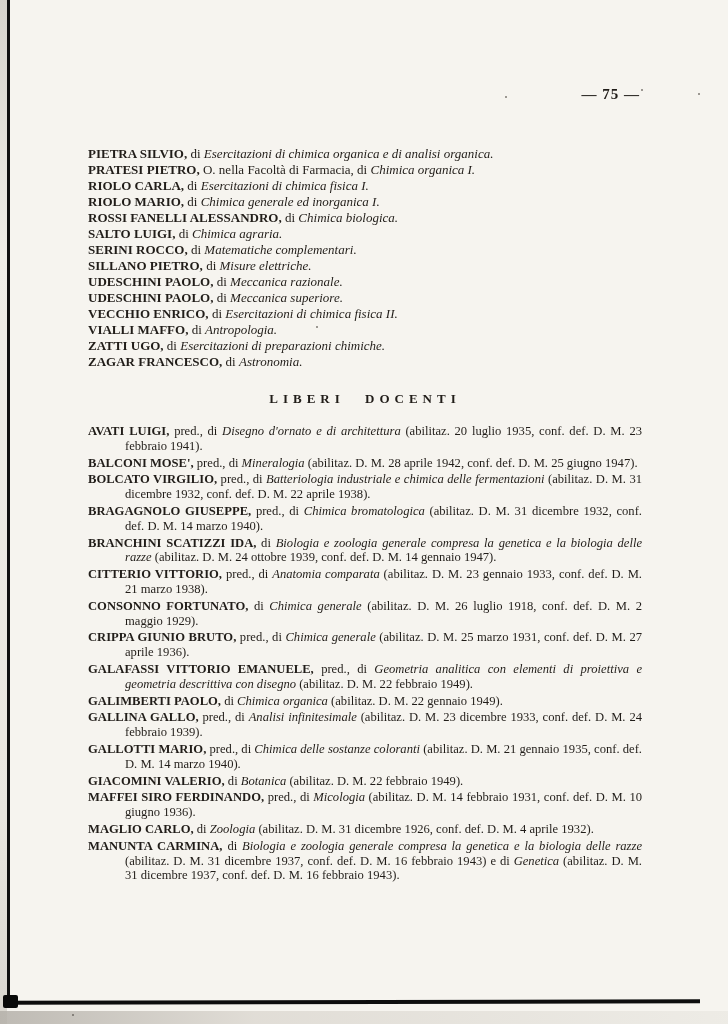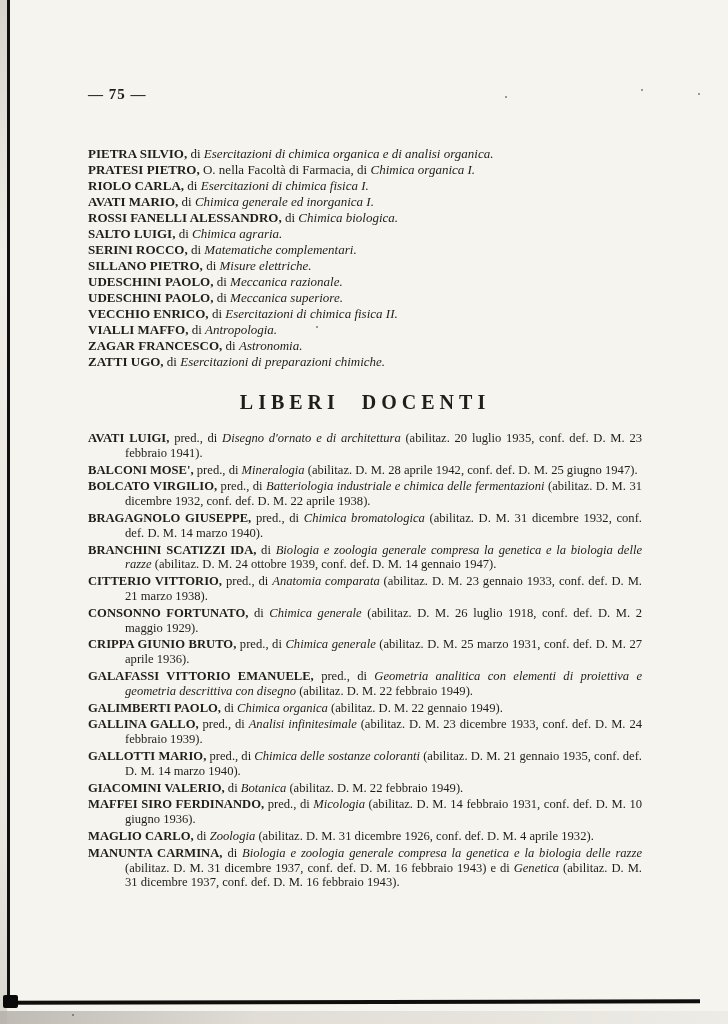--- a/index.html
+++ b/index.html
@@ -19,27 +19,27 @@
   .scan-line-left { position: absolute; left: 7px; top: 0; width: 3px; height: 1006px; background: #101010; }
   .scan-line-bottom { position: absolute; left: 6px; top: 1000px; width: 694px; height: 4px;
     background: #0e0e0e; transform: rotate(-0.12deg); }
   .scan-corner { position: absolute; left: 3px; top: 995px; width: 15px; height: 13px; background: #0a0a0a; border-radius: 2px; }
   .scan-bottom-smudge { position: absolute; left: 0; bottom: 0; width: 100%; height: 13px;
     background: linear-gradient(to right, #b4b0a9, #ddd9d2 35%, #eceae4); opacity: .85; }
   .speck { position: absolute; width: 2px; height: 2px; background: #4a4640; border-radius: 50%; opacity: .7; }
 
   
   .page-number { position: absolute; top: 86px; left: 88px; width: 552px;
-    text-align: left; font-weight: bold; font-size: 15px; letter-spacing: 1px; }
+    text-align: right; font-weight: bold; font-size: 15px; letter-spacing: 1px; }
   .content { position: absolute; left: 88px; top: 146px; width: 554px; }
 
   .entry { margin: 0; }
   .list1 .entry { font-size: 13px; line-height: 16px; white-space: nowrap; }
   .section-heading { margin-top: 21px; margin-bottom: 17px; text-align: center;
-    font-weight: bold; font-size: 20px; letter-spacing: 5px; word-spacing: 12px; }
+    font-weight: bold; font-size: 13px; letter-spacing: 5px; word-spacing: 12px; }
   .list2 .entry { font-size: 12.6px; line-height: 14.8px; margin: 0 0 2px 0;
     padding-left: 37px; text-indent: -37px; text-align: justify; }
 
   .bold { font-weight: bold; text-align: center; }
   .italic { font-style: italic; }
   .roman { font-style: normal; }
 </style>
 </head>
 <body>
 
@@ -56,31 +56,31 @@
   <div class="speck" style="left:316px; top:326px;"></div>
   <div class="speck" style="left:72px; top:1014px;"></div>
 
   <div class="page-number">— 75 —</div>
 
   <div class="content">
     <div class="list1">
         <p class="entry"><span class="bold">PIETRA SILVIO,</span><span class="roman"> di </span><span class="italic">Esercitazioni di chimica organica e di analisi organica.</span></p>
         <p class="entry"><span class="bold">PRATESI PIETRO,</span><span class="roman"> O. nella Facoltà di Farmacia, di </span><span class="italic">Chimica organica I.</span></p>
         <p class="entry"><span class="bold">RIOLO CARLA,</span><span class="roman"> di </span><span class="italic">Esercitazioni di chimica fisica I.</span></p>
-        <p class="entry"><span class="bold">AVATI MARIO,</span><span class="roman"> di </span><span class="italic">Chimica generale ed inorganica I.</span></p>
+        <p class="entry"><span class="bold">RIOLO MARIO,</span><span class="roman"> di </span><span class="italic">Chimica generale ed inorganica I.</span></p>
         <p class="entry"><span class="bold">ROSSI FANELLI ALESSANDRO,</span><span class="roman"> di </span><span class="italic">Chimica biologica.</span></p>
         <p class="entry"><span class="bold">SALTO LUIGI,</span><span class="roman"> di </span><span class="italic">Chimica agraria.</span></p>
         <p class="entry"><span class="bold">SERINI ROCCO,</span><span class="roman"> di </span><span class="italic">Matematiche complementari.</span></p>
         <p class="entry"><span class="bold">SILLANO PIETRO,</span><span class="roman"> di </span><span class="italic">Misure elettriche.</span></p>
         <p class="entry"><span class="bold">UDESCHINI PAOLO,</span><span class="roman"> di </span><span class="italic">Meccanica razionale.</span></p>
         <p class="entry"><span class="bold">UDESCHINI PAOLO,</span><span class="roman"> di </span><span class="italic">Meccanica superiore.</span></p>
         <p class="entry"><span class="bold">VECCHIO ENRICO,</span><span class="roman"> di </span><span class="italic">Esercitazioni di chimica fisica II.</span></p>
         <p class="entry"><span class="bold">VIALLI MAFFO,</span><span class="roman"> di </span><span class="italic">Antropologia.</span></p>
+        <p class="entry"><span class="bold">ZATTI UGO,</span><span class="roman"> di </span><span class="italic">Esercitazioni di preparazioni chimiche.</span></p>
         <p class="entry"><span class="bold">ZAGAR FRANCESCO,</span><span class="roman"> di </span><span class="italic">Astronomia.</span></p>
-        <p class="entry"><span class="bold">ZATTI UGO,</span><span class="roman"> di </span><span class="italic">Esercitazioni di preparazioni chimiche.</span></p>
       </div>
     <div class="section-heading">LIBERI DOCENTI</div>
     <div class="list2">
         <p class="entry"><span class="bold">AVATI LUIGI,</span><span class="roman"> pred., di </span><span class="italic">Disegno d'ornato e di architettura</span><span class="roman"> (abilitaz. 20 luglio 1935, conf. def. D. M. 23 febbraio 1941).</span></p>
         <p class="entry"><span class="bold">BALCONI MOSE',</span><span class="roman"> pred., di </span><span class="italic">Mineralogia</span><span class="roman"> (abilitaz. D. M. 28 aprile 1942, conf. def. D. M. 25 giugno 1947).</span></p>
         <p class="entry"><span class="bold">BOLCATO VIRGILIO,</span><span class="roman"> pred., di </span><span class="italic">Batteriologia industriale e chimica delle fermentazioni</span><span class="roman"> (abilitaz. D. M. 31 dicembre 1932, conf. def. D. M. 22 aprile 1938).</span></p>
         <p class="entry"><span class="bold">BRAGAGNOLO GIUSEPPE,</span><span class="roman"> pred., di </span><span class="italic">Chimica bromatologica</span><span class="roman"> (abilitaz. D. M. 31 dicembre 1932, conf. def. D. M. 14 marzo 1940).</span></p>
         <p class="entry"><span class="bold">BRANCHINI SCATIZZI IDA,</span><span class="roman"> di </span><span class="italic">Biologia e zoologia generale compresa la genetica e la biologia delle razze</span><span class="roman"> (abilitaz. D. M. 24 ottobre 1939, conf. def. D. M. 14 gennaio 1947).</span></p>
         <p class="entry"><span class="bold">CITTERIO VITTORIO,</span><span class="roman"> pred., di </span><span class="italic">Anatomia comparata</span><span class="roman"> (abilitaz. D. M. 23 gennaio 1933, conf. def. D. M. 21 marzo 1938).</span></p>
         <p class="entry"><span class="bold">CONSONNO FORTUNATO,</span><span class="roman"> di </span><span class="italic">Chimica generale</span><span class="roman"> (abilitaz. D. M. 26 luglio 1918, conf. def. D. M. 2 maggio 1929).</span></p>

